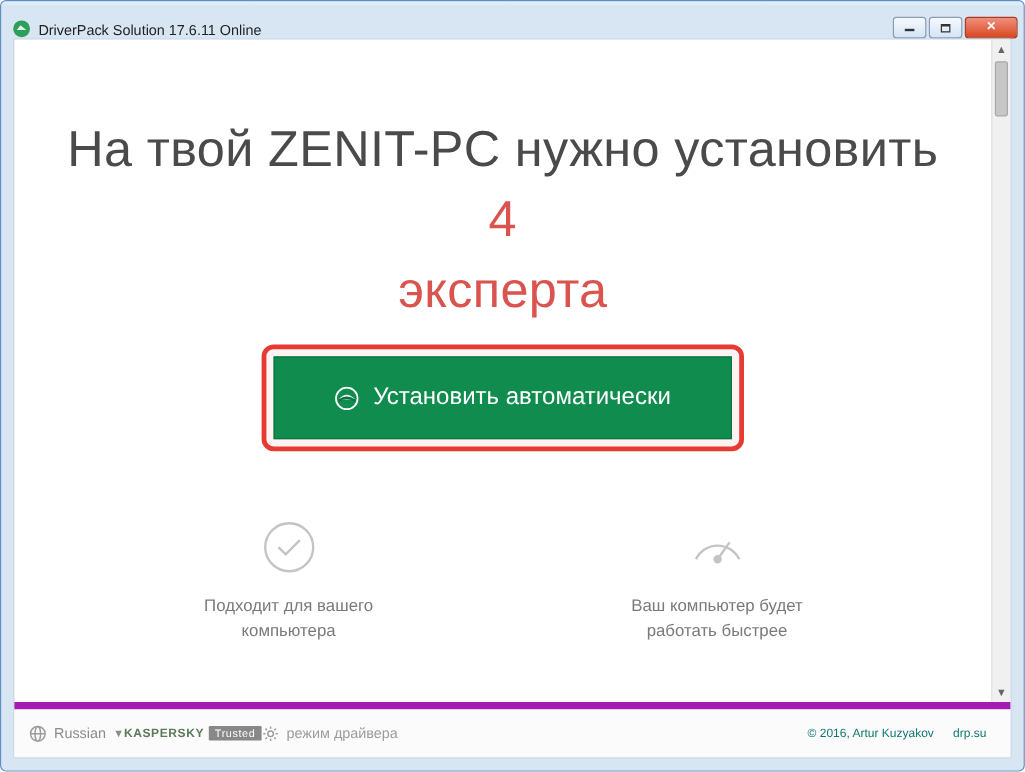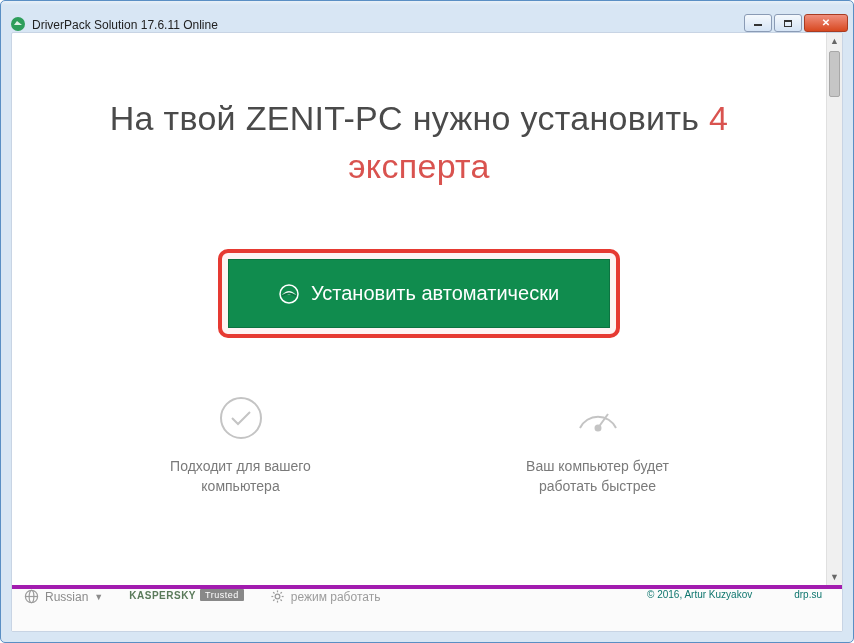--- a/index.html
+++ b/index.html
@@ -90,40 +90,39 @@
     }
     .sb-arrow.up{top:0;} .sb-arrow.down{bottom:0;}
 
     .content {
       padding: 62px 40px 0;
       text-align: center;
       height: 100%;
       position: relative;
     }
     .headline {
-      font-size: 34px;
+      font-size: 42px;
       font-weight: 300;
       color: #4a4a4a;
       line-height: 1.4;
-      margin-bottom: 44px;
+      margin-bottom: 16px;
       letter-spacing: 0.3px;
       text-align: center;
     }
     .red { color: #d9534f; }
 
     .cta-wrap {
       display:flex; justify-content:center;
       margin-bottom: 56px;
     }
     .cta-highlight {
       border: 4px solid #e63a32;
       border-radius: 10px;
       padding: 6px;
       background: rgba(230,58,50,0.06);
-      margin-top: 15px;
     }
     .cta {
       background: #108c4e;
       border: 1px solid #0c7341;
       color: #fff;
       padding: 22px 48px;
       font-size: 20px;
       font-weight: 400;
       display: flex;
       align-items: center;
@@ -154,26 +153,25 @@
     }
     .feat .txt {
       font-size: 14px;
       line-height: 1.45;
       color: #7a7a7a;
       max-width: 200px;
     }
 
     .footer {
       flex: 0 0 46px;
-      border-top: 4px solid #a21caf;
+      border-top: 6px solid #a21caf;
       background: #fbfbfb;
       display: flex;
-      align-items: flex-start;
+      align-items: center;
       padding: 0 20px 0 12px;
-      gap: 26px;
       font-size: 12px;
       color: #9c9c9c;
     }
     .f-item { display:flex; align-items:center; gap:6px; cursor:pointer; }
     .f-item.lang { color:#8b8b8b; }
     .f-item svg { width:15px; height:15px; }
     .kasp { font-size:10px; letter-spacing:0.5px; color:#5a7a5a; font-weight:bold; display:flex; align-items:center; gap:4px;}
     .kasp .badge { background:#888; color:#fff; padding:1px 5px; font-size:9px; border-radius:1px; font-weight:normal;}
     .spacer { flex:1; }
     .copy, .site { color:#0f766e; font-size:10px; }
@@ -280,20 +278,20 @@
               <line x1="8" y1="1.5" x2="8" y2="3.5"></line>
               <line x1="8" y1="12.5" x2="8" y2="14.5"></line>
               <line x1="1.5" y1="8" x2="3.5" y2="8"></line>
               <line x1="12.5" y1="8" x2="14.5" y2="8"></line>
               <line x1="3.4" y1="3.4" x2="4.8" y2="4.8"></line>
               <line x1="11.2" y1="11.2" x2="12.6" y2="12.6"></line>
               <line x1="3.4" y1="12.6" x2="4.8" y2="11.2"></line>
               <line x1="11.2" y1="4.8" x2="12.6" y2="3.4"></line>
             </g>
           </svg>
-        <span>режим работать</span>
+        <span>режим драйвера</span>
       </div>
       <div class="spacer"></div>
       <span class="copy">© 2016, Artur Kuzyakov</span>
       <span class="site">drp.su</span>
     </div>
   </div>
 </div>
 
 </body></html>

